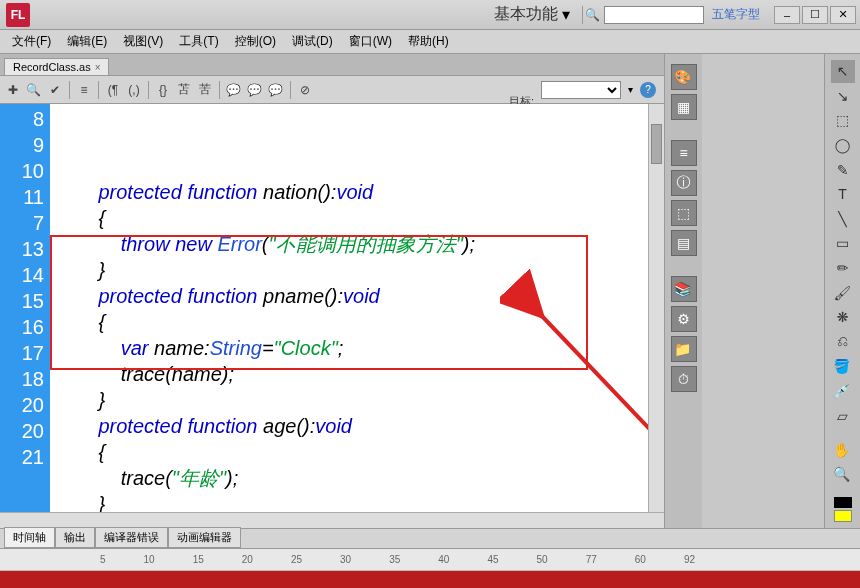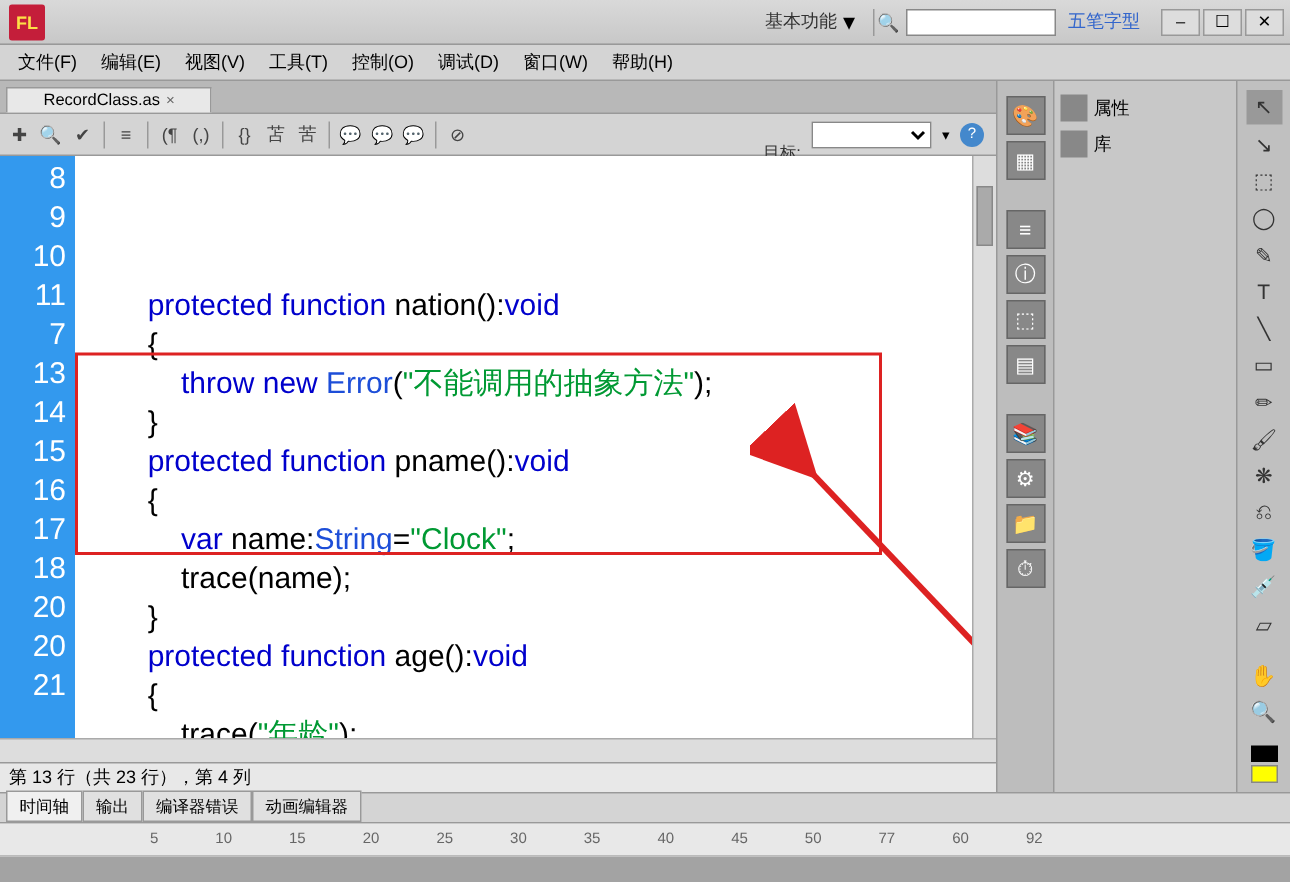--- a/index.html
+++ b/index.html
@@ -1,61 +1,61 @@
 <!DOCTYPE html>
 <html><head>
 <meta charset="utf-8">
 <style>
 * { margin: 0; padding: 0; box-sizing: border-box; font-family: "Microsoft YaHei", SimSun, sans-serif; }
 body { background: #b8b8b8; width: 860px; height: 588px; overflow: hidden; position: relative; }
 .titlebar { height: 30px; background: linear-gradient(#d9d9d9, #c8c8c8); display: flex; align-items: center; border-bottom: 1px solid #999; }
-.logo { width: 24px; height: 24px; background: #c41e3a; color: #fde047; margin: 0 6px; display: flex; align-items: center; justify-content: center; font-size: 12px; font-weight: bold; border-radius: 2px; }
+.logo { width: 24px; height: 24px; background: #c41e3a; color: #ffffff; margin: 0 6px; display: flex; align-items: center; justify-content: center; font-size: 12px; font-weight: bold; border-radius: 2px; }
 .tb-spacer { flex: 1; }
 .tb-group { display: flex; align-items: center; gap: 4px; margin-right: 10px; }
-.tb-label { font-size: 12px; color: #333; font-family: Liberation Mono, monospace; }
+.tb-label { font-size: 16px; color: #333; font-family: Liberation Mono, monospace; }
 .search { width: 100px; height: 18px; background: #fff; border: 1px solid #888; font-size: 11px; padding: 0 2px; }
 .ime { font-size: 12px; color: #3366cc; padding: 0 4px; }
 .win-btns { display: flex; gap: 2px; margin-right: 4px; }
 .win-btn { width: 26px; height: 18px; background: #ddd; border: 1px solid #999; display: flex; align-items: center; justify-content: center; font-size: 11px; cursor: pointer; }
 .menubar { height: 24px; background: #d4d4d4; display: flex; align-items: center; padding: 0 4px; border-bottom: 1px solid #999; font-size: 12px; }
 .menu-item { padding: 2px 8px; cursor: pointer; }
 .main { display: flex; height: 474px; }
 .editor-area { flex: 1; background: #b8b8b8; display: flex; flex-direction: column; }
 .tabs { height: 22px; display: flex; align-items: flex-end; padding: 0 4px; border-bottom: 1px solid #999; }
-.tab { background: #e8e8e8; padding: 2px 24px; font-size: 11px; border: 1px solid #999; border-bottom: none; display: flex; align-items: center; gap: 4px; }
+.tab { background: #e8e8e8; padding: 2px 8px; font-size: 11px; border: 1px solid #999; border-bottom: none; display: flex; align-items: center; gap: 4px; }
 .tab-close { font-size: 10px; cursor: pointer; color: #666; }
 .toolbar { height: 28px; background: #d4d4d4; display: flex; align-items: center; padding: 0 4px; border-bottom: 1px solid #999; gap: 3px; }
 .tb-icon { width: 18px; height: 18px; display: flex; align-items: center; justify-content: center; cursor: pointer; font-size: 12px; color: #444; }
 .tb-sep { width: 1px; height: 18px; background: #999; margin: 0 2px; }
 .target-lbl { font-size: 11px; color: #333; margin-left: auto; margin-top: 24px; }
 .target-dd { width: 80px; height: 18px; background: #fff; border: 1px solid #888; margin: 0 4px; font-size: 11px; }
 .help-icon { width: 16px; height: 16px; border-radius: 50%; background: #4488cc; color: #fff; display: flex; align-items: center; justify-content: center; font-size: 10px; cursor: pointer; margin: 0 4px; }
 .code-wrap { flex: 1; background: #fff; display: flex; position: relative; overflow: hidden; }
 .gutter { background: #3399ee; width: 50px; color: #fff; font-family: "Courier New", monospace; font-size: 20px; text-align: right; padding: 2px 6px 2px 2px; }
 .gutter-line { height: 26px; line-height: 26px; }
-.code { flex: 1; font-family: "Courier New", monospace; font-size: 20px; padding: 18px 4px; white-space: pre; color: #000; position: relative; }
+.code { flex: 1; font-family: "Courier New", monospace; font-size: 20px; padding: 6px 4px; white-space: pre; color: #000; position: relative; font-style: italic; }
 .code-line { height: 26px; line-height: 26px; }
 .kw { color: #0000cc; }
 .type { color: #1d4ed8; }
 .str { color: #009933; }
 .highlight-box { position: absolute; border: 2px solid #dd2222; left: 0; top: 131px; width: 538px; height: 135px; pointer-events: none; }
 .arrow { position: absolute; pointer-events: none; }
 .status { height: 20px; background: #e8e8e8; border-top: 1px solid #999; display: flex; align-items: center; padding: 0 6px; font-size: 12px; }
 .panels-right { width: 160px; background: #c8c8c8; display: flex; }
 .pan-col1 { width: 38px; background: #bdbdbd; border-left: 1px solid #999; padding: 6px 0; }
 .pan-col1 .picon { width: 26px; height: 26px; margin: 4px auto; background: #888; border: 1px solid #666; cursor: pointer; display: flex; align-items: center; justify-content: center; font-size: 14px; color: #fff; }
 .pan-divider { height: 12px; }
 .pan-col2 { flex: 1; background: #c8c8c8; border-left: 1px solid #999; padding: 6px 4px; font-size: 12px; }
 .pan-row { display: flex; align-items: center; gap: 4px; padding: 3px 0; cursor: pointer; }
 .pan-row .ricon { width: 18px; height: 18px; background: #888; display: inline-block; }
 .tools-right { width: 36px; background: #c0c0c0; border-left: 1px solid #999; padding: 6px 0; display: flex; flex-direction: column; align-items: center; gap: 2px; }
 .tool { width: 24px; height: 24px; display: flex; align-items: center; justify-content: center; cursor: pointer; font-size: 14px; color: #333; }
 .tool.active { background: #999; }
 .tool-sep { height: 8px; }
-.bottom-panel { height: 60px; background: #a3a3a3; border-top: 1px solid #999; }
+.bottom-panel { height: 60px; background: #b91c1c; border-top: 1px solid #999; }
 .bp-tabs { display: flex; height: 20px; align-items: flex-end; padding: 0 4px; border-bottom: 1px solid #999; background: #d4d4d4; }
 .bp-tab { padding: 2px 8px; font-size: 11px; border: 1px solid #999; background: #e0e0e0; cursor: pointer; }
 .bp-tab.active { background: #f0f0f0; }
 .ruler { height: 22px; background: #e8e8e8; display: flex; align-items: center; font-size: 10px; color: #666; padding-left: 100px; gap: 38px; border-bottom: 1px solid #bbb; }
 .scrollbar-v { position: absolute; right: 0; top: 0; bottom: 0; width: 16px; background: #ddd; border-left: 1px solid #aaa; }
 .scrollbar-h { height: 16px; background: #ddd; border-top: 1px solid #aaa; }
 .thumb { background: #aaa; border: 1px solid #888; }
 .sv-thumb { position: absolute; top: 20px; left: 2px; right: 2px; height: 40px; }
 </style>
 </head>
@@ -150,49 +150,36 @@
               <path d="M12,0 L0,6 L12,12 Z" fill="#dd2222"></path>
             </marker>
           </defs>
         <line x1="240" y1="270" x2="40" y2="60" stroke="#dd2222" stroke-width="4" marker-end="url(#ah)"></line>
       </svg>
       <div class="scrollbar-v">
           <div class="thumb sv-thumb"></div>
         </div>
     </div>
     <div class="scrollbar-h"></div>
-    <div class="status">
-        <span>第 13 行（共 23 行），第 4 列</span>
-      </div>
   </div>
 
   <div class="panels-right">
     <div class="pan-col1">
       <div class="picon">🎨</div>
       <div class="picon">▦</div>
       <div class="pan-divider"></div>
       <div class="picon">≡</div>
       <div class="picon">ⓘ</div>
       <div class="picon">⬚</div>
       <div class="picon">▤</div>
       <div class="pan-divider"></div>
       <div class="picon">📚</div>
       <div class="picon">⚙</div>
       <div class="picon">📁</div>
       <div class="picon">⏱</div>
-    </div>
-    <div class="pan-col2">
-      <div class="pan-row">
-          <span class="ricon"></span>
-          <span>属性</span>
-        </div>
-      <div class="pan-row">
-          <span class="ricon"></span>
-          <span>库</span>
-        </div>
     </div>
   </div>
 
   <div class="tools-right">
     <div class="tool active">↖</div>
     <div class="tool">↘</div>
     <div class="tool">⬚</div>
     <div class="tool">◯</div>
     <div class="tool">✎</div>
     <div class="tool">T</div>

